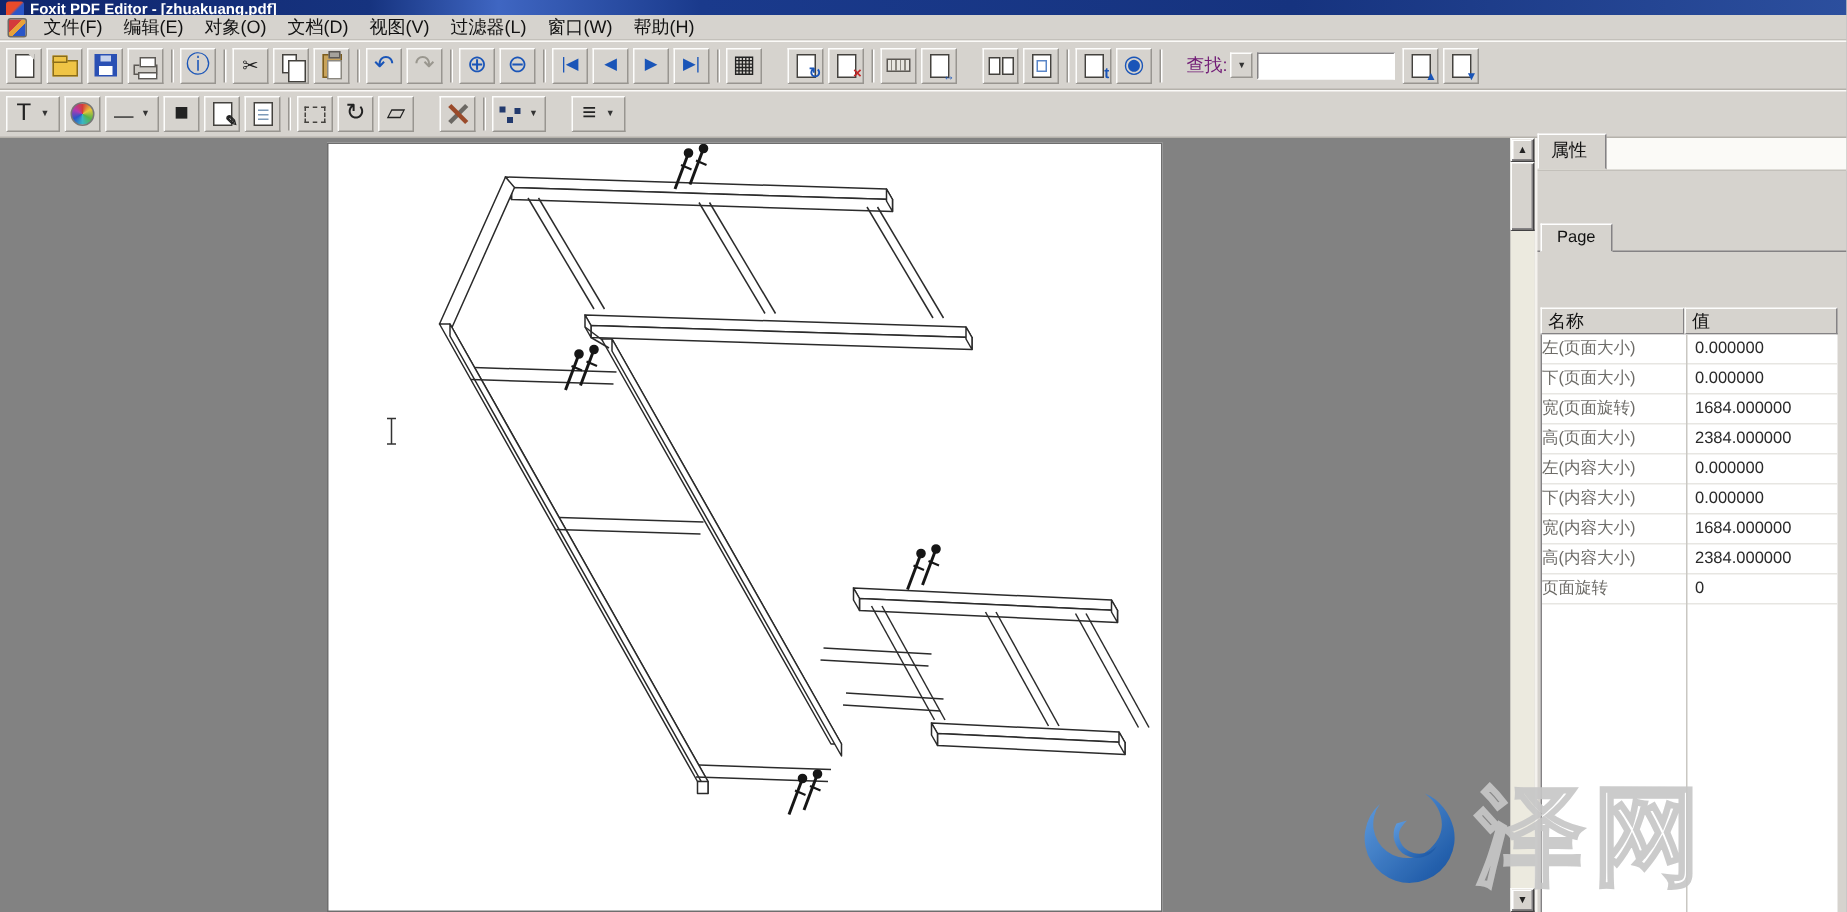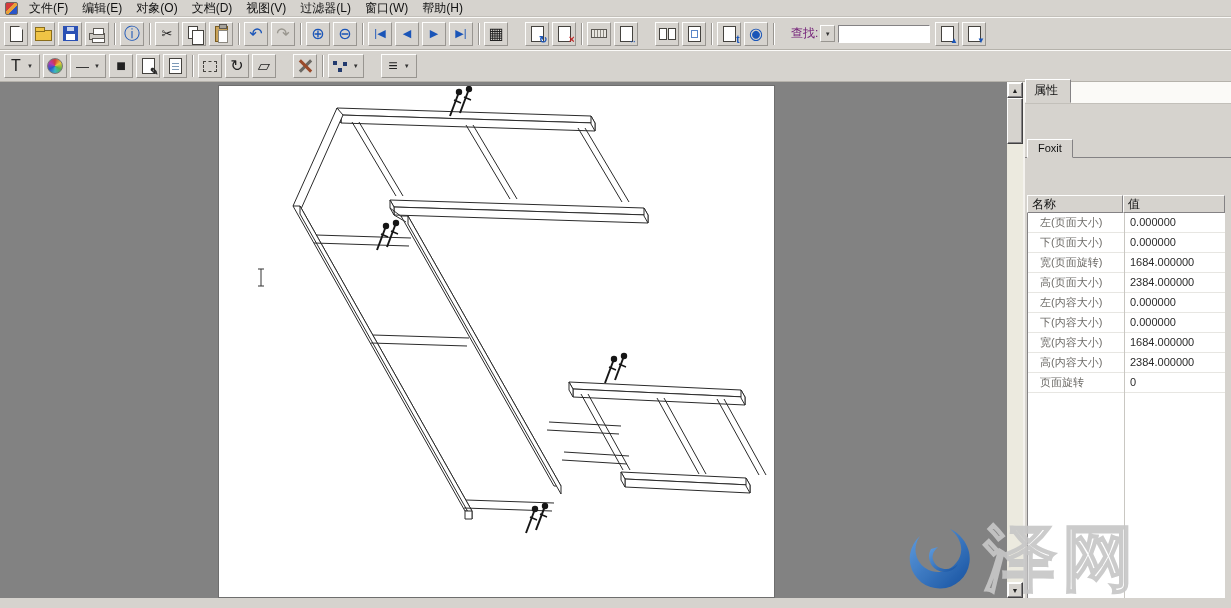--- a/index.html
+++ b/index.html
@@ -109,34 +109,38 @@
   .doc-tab { font-size:11px; color:#111; background:#d6d3ce; padding:2px 10px 3px 10px;
     border:1px solid; border-color:#fff #848284 #d6d3ce #fff; margin-bottom:-1px; cursor:pointer; }
   .prop-area { flex:1; display:flex; flex-direction:column; margin:4px 6px 0 2px; min-height:0; }
   .prop-head { display:grid; grid-template-columns:96px 1fr; flex:none; }
   .ph { height:18px; line-height:16px; font-size:12px; color:#111; padding-left:4px; background:#d6d3ce;
     border:1px solid; border-color:#fdfdfc #848284 #848284 #fdfdfc; cursor:pointer; }
   .prop-body { flex:1; background:#fff; position:relative; overflow:hidden;
     border-left:1px solid #848284; }
   .prop-body:after { content:""; position:absolute; left:96px; top:0; bottom:0; width:1px; background:#c9c7c2; }
   .prow { display:grid; grid-template-columns:96px 1fr; height:20px; line-height:19px; border-bottom:1px solid #e7e6e2; }
-  .pname { font-size:11px; color:#6e6c68; padding-left:12px; white-space:nowrap; overflow:hidden; }
+  .pname { font-size:11px; color:#6e6c68; padding-left:0; white-space:nowrap; overflow:hidden; }
   .pval { font-size:11px; color:#2a2a2a; padding-left:6px; white-space:nowrap; overflow:hidden; }
 
   
   .watermark { position:absolute; left:906px; top:522px; z-index:40; pointer-events:none;
     display:flex; align-items:center; gap:6px; opacity:0.92; }
   .wm-text { font-size:72px; font-weight:bold; letter-spacing:6px; line-height:1;
     color:rgba(255,255,255,0.06); -webkit-text-stroke:2px #c7c7c7; }
 </style>
 </head>
 <body>
 
 <div class="app">
 
+  <div class="titlebar">
+    <span class="tb-ico"></span>
+    <span class="tb-text">Foxit PDF Editor - [zhuakuang.pdf]</span>
+  </div>
 
   <div class="menubar">
     <span class="mb-ico"></span>
     <span class="menu-item">文件(F)</span>
     <span class="menu-item">编辑(E)</span>
     <span class="menu-item">对象(O)</span>
     <span class="menu-item">文档(D)</span>
     <span class="menu-item">视图(V)</span>
     <span class="menu-item">过滤器(L)</span>
     <span class="menu-item">窗口(W)</span>
@@ -426,21 +430,21 @@
       <div class="sb-btn">
           <span>▼</span>
         </div>
     </div>
 
     <div class="panel">
       <div class="panel-titlebar">
         <span class="panel-tab">属性</span>
       </div>
       <div class="doc-tab-row">
-        <span class="doc-tab">Foxit</span>
+        <span class="doc-tab">Page</span>
       </div>
       <div class="prop-area">
         <div class="prop-head">
           <div class="ph">名称</div>
           <div class="ph">值</div>
         </div>
         <div class="prop-body">
           <div class="prow">
             <div class="pname">左(页面大小)</div>
             <div class="pval">0.000000</div>

